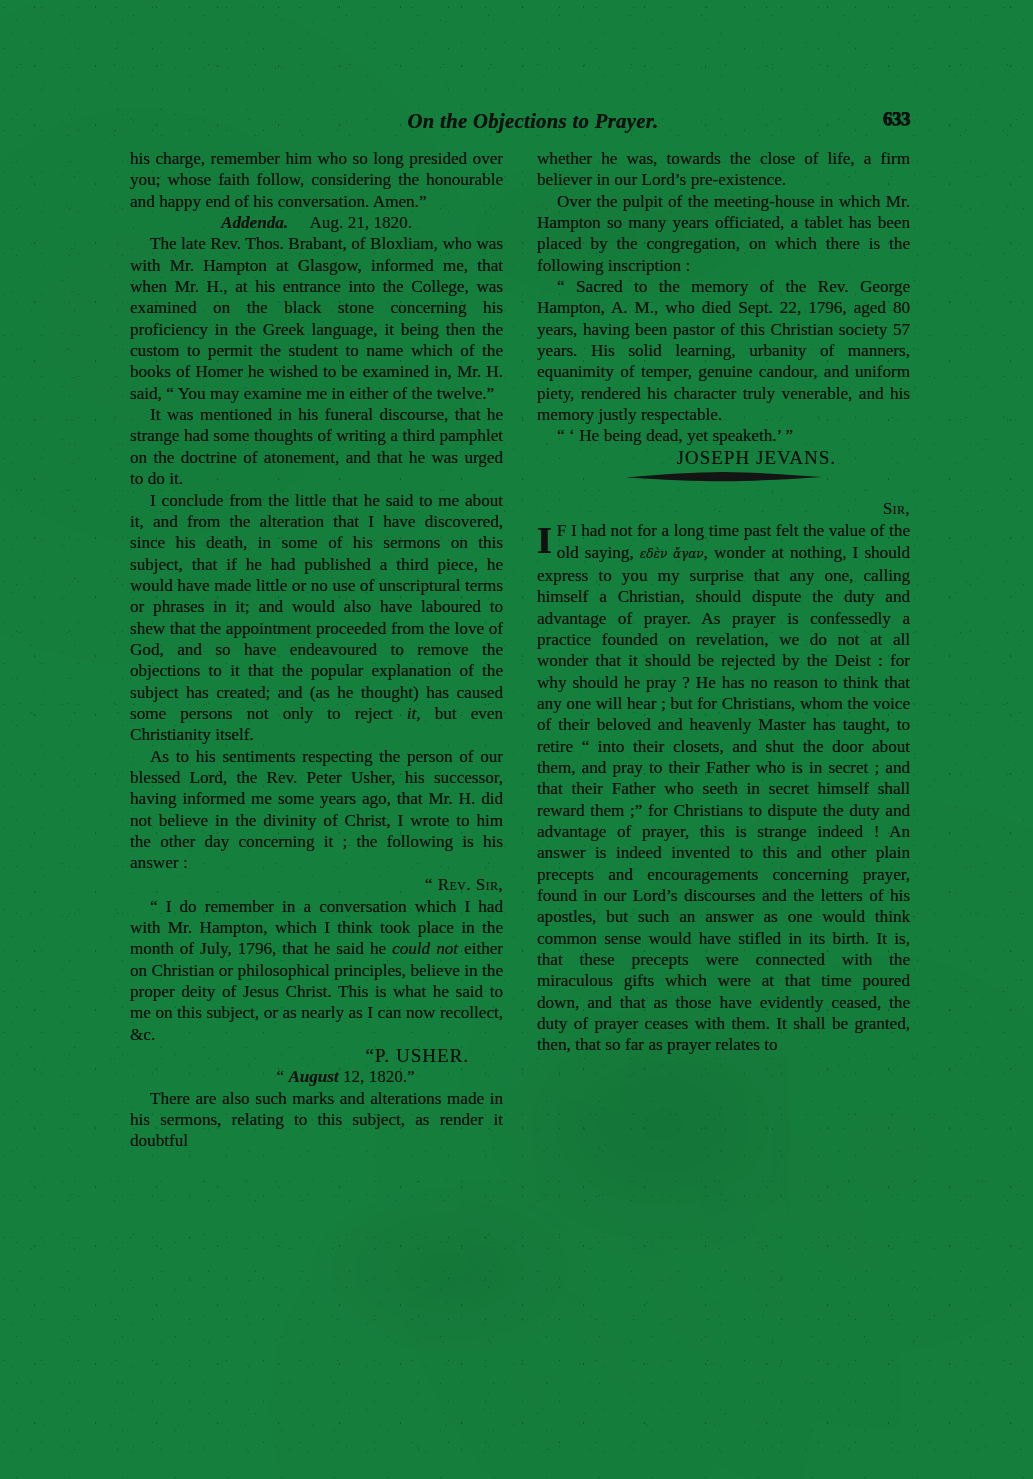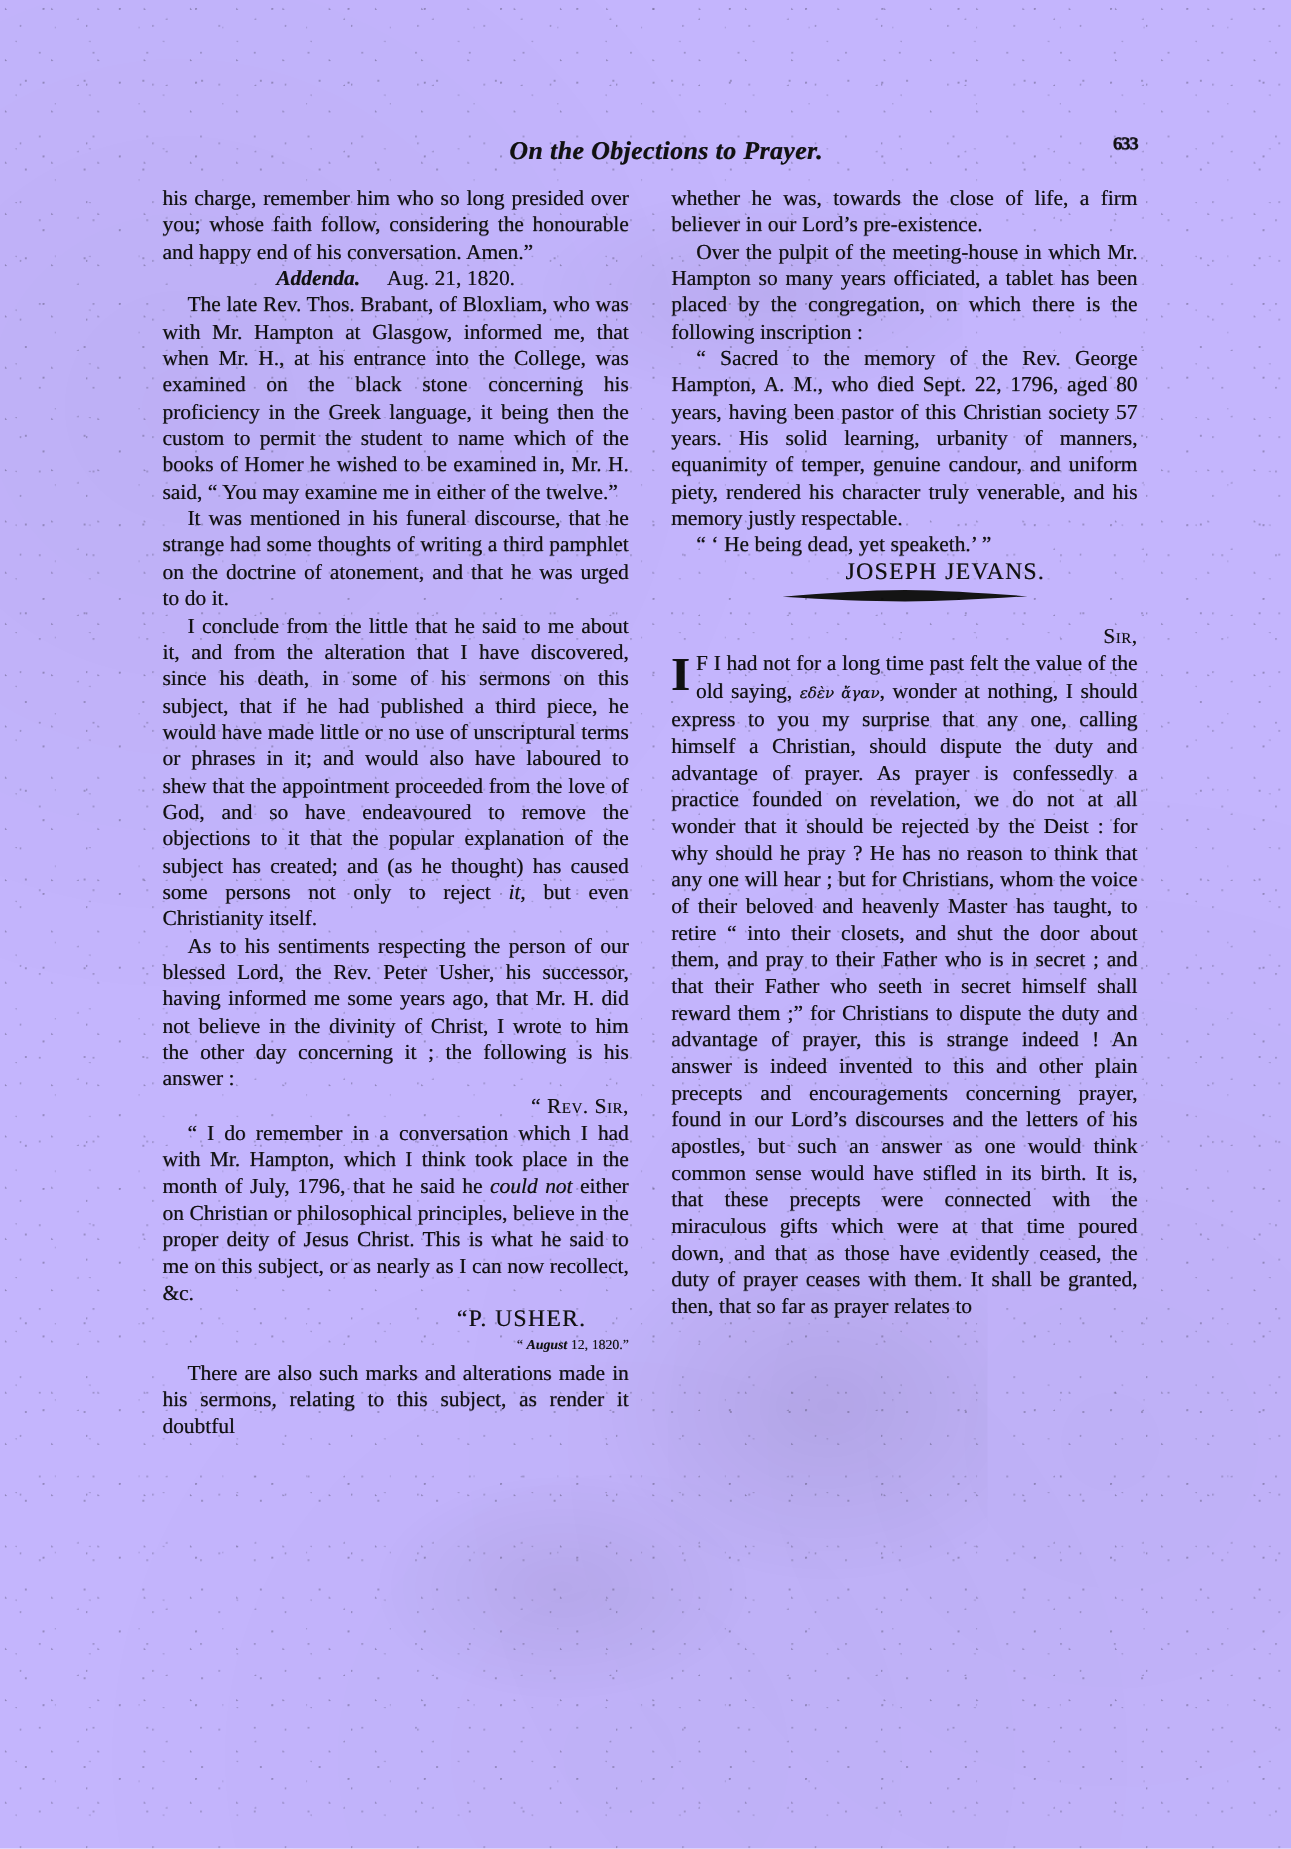--- a/index.html
+++ b/index.html
@@ -16,21 +16,21 @@
     color: #111111;
     position: relative;
   }
 
   
   .page {
     position: absolute;
     left: 0; top: 0;
     width: 1033px;
     height: 1479px;
-    background: #c4b5fd;
+    background: #15803d;
   }
 
   
   .page::before {
     content: "";
     position: absolute;
     inset: 0;
     pointer-events: none;
     background:
       radial-gradient(circle at 14% 22%, rgba(0,0,0,0.030), rgba(0,0,0,0) 34%),
@@ -61,22 +61,22 @@
     font-weight: bold;
     font-size: 20.5px;
     letter-spacing: 0.4px;
     padding-left: 26px;
     text-shadow: 0.35px 0 0 rgba(0,0,0,0.55), -0.3px 0.3px 0 rgba(0,0,0,0.3);
   }
   .folio {
     position: absolute;
     right: 0;
     top: 0px;
-    font-weight: normal;
-    font-size: 14px;
+    font-weight: bold;
+    font-size: 19px;
     letter-spacing: -0.5px;
     text-shadow:
       0.6px 0 0 rgba(0,0,0,0.8),
       -0.6px 0.2px 0 rgba(0,0,0,0.7),
       0 0.7px 0 rgba(0,0,0,0.6);
     filter: blur(0.25px);
   }
 
   
   .columns {
@@ -133,23 +133,23 @@
     margin: 0;
     text-align: center;
     font-size: 17.1px;
     line-height: 21.35px;
     text-shadow: 0.3px 0 0 rgba(0,0,0,0.42);
   }
   .addenda-line .ital { font-style: italic; font-weight: bold; font-family: Liberation Serif, serif; }
 
   .date-line {
     margin: 0;
-    text-align: right;
+    text-align: center;
     padding-left: 58px;
-    font-size: 11px;
+    font-size: 17px;
     line-height: 21.35px;
     text-shadow: 0.3px 0 0 rgba(0,0,0,0.42);
   }
 
   
   .swell-rule {
     position: relative;
     height: 24px;
     margin: 2px 0 4px 0;
   }

